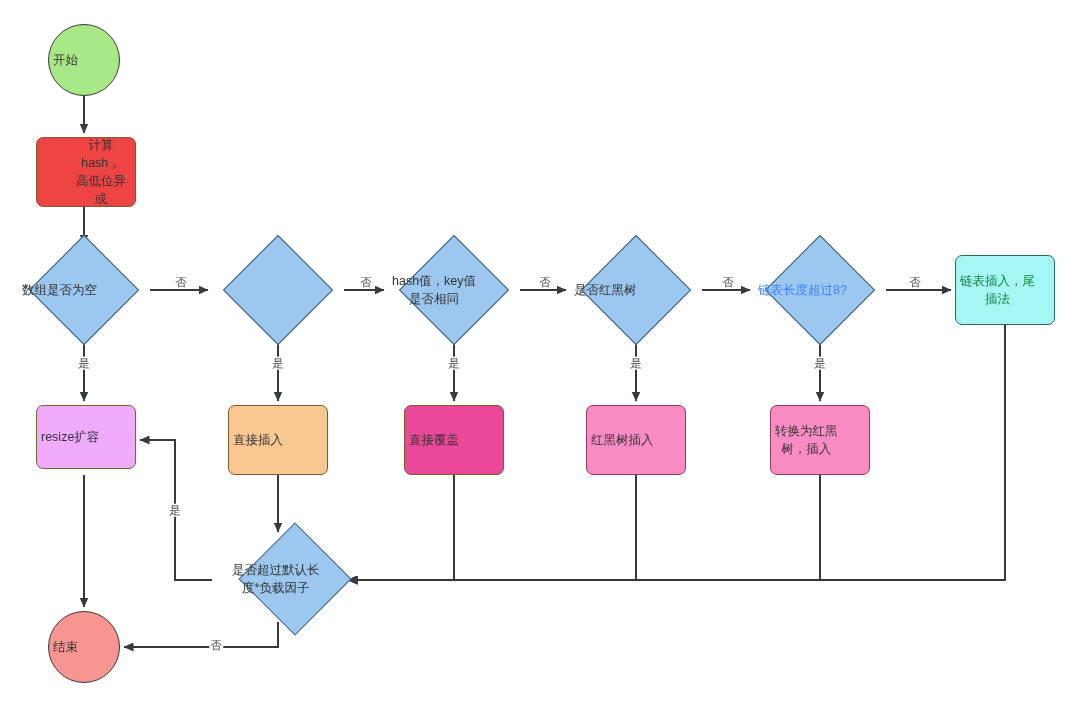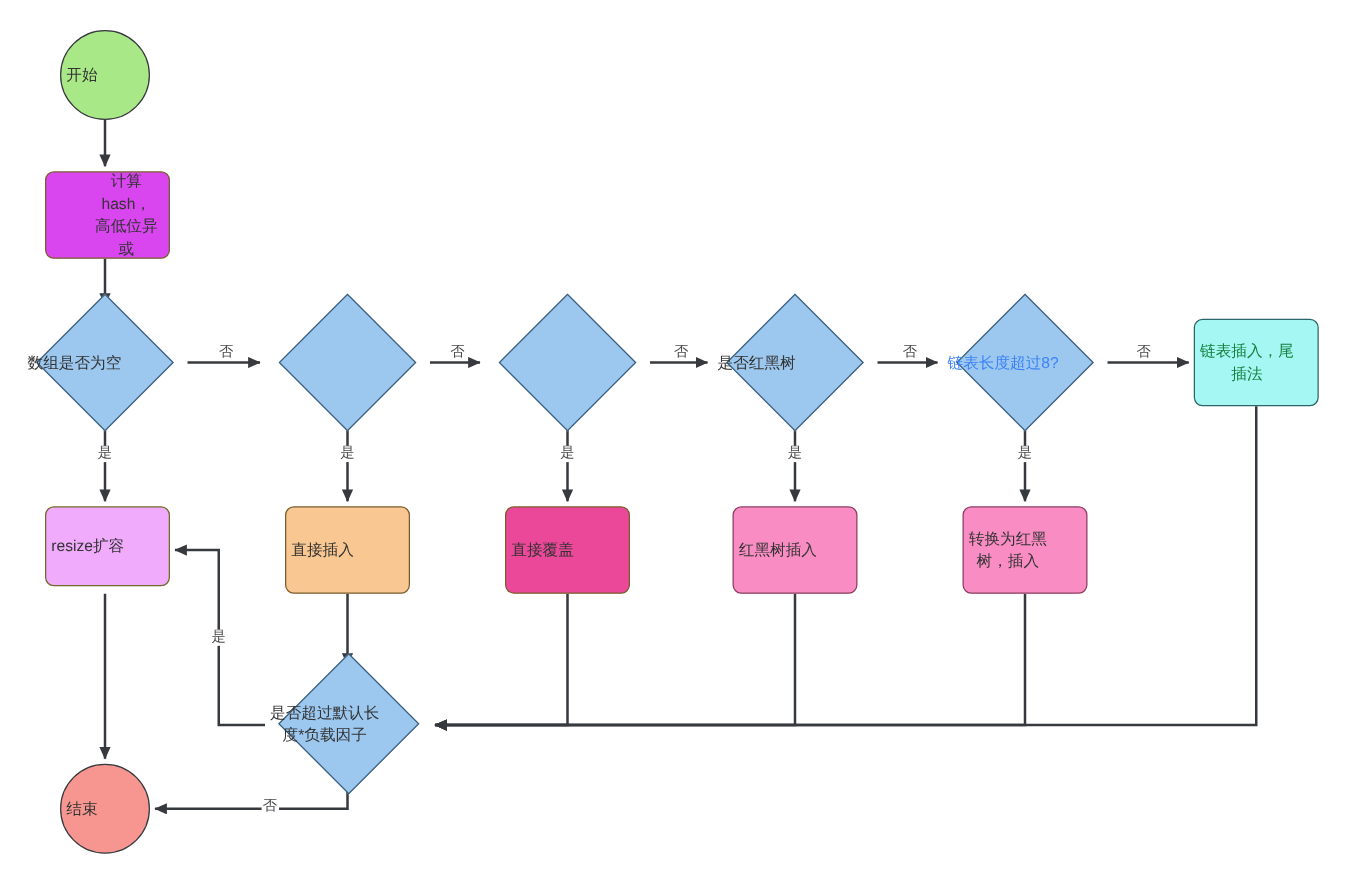--- a/index.html
+++ b/index.html
@@ -120,33 +120,35 @@
         <path d="M212,580 L175,580 L175,440 L140,440" stroke="#36393d" marker-end="url(#arrowhead)"></path>
         <path d="M278,622 L278,647 L124,647" stroke="#36393d" marker-end="url(#arrowhead)"></path>
         <path d="M84,475 L84,607" stroke="#36393d" marker-end="url(#arrowhead)"></path>
       </g>
   </svg>
 
   <div id="node-layer">
       <div class="node shape-circle tone-green" style="left: 48px; top: 24px; width: 72px; height: 72px; background: rgb(169, 232, 135); border-color: rgb(54, 57, 61);">
         <span class="label" style="color: rgb(51, 51, 51);">开始</span>
       </div>
-      <div class="node shape-rect tone-orange" style="left: 36px; top: 137px; width: 100px; height: 70px; background: #d946ef; border-color: rgb(122, 92, 46); padding-left: 30px;">
+      <div class="node shape-rect tone-orange" style="left: 36px; top: 137px; width: 100px; height: 70px; background: #ef4444; border-color: rgb(122, 92, 46); padding-left: 30px;">
         <span class="label" style="color: rgb(51, 51, 51);">计算hash，
 高低位异或</span>
       </div>
       <div class="node shape-diamond tone-blue" style="left: 18px; top: 248px; width: 132px; height: 84px;">
         <div class="dia-bg" style="width: 76px; height: 76px; background: rgb(156, 199, 239); border-color: rgb(59, 93, 120);"></div>
         <span class="label" style="color: rgb(51, 51, 51);">数组是否为空</span>
       </div>
       <div class="node shape-diamond tone-blue" style="left: 212px; top: 248px; width: 132px; height: 84px;">
         <div class="dia-bg" style="width: 76px; height: 76px; background: rgb(156, 199, 239); border-color: rgb(59, 93, 120);"></div>
       </div>
       <div class="node shape-diamond tone-blue" style="left: 388px; top: 248px; width: 132px; height: 84px;">
         <div class="dia-bg" style="width: 76px; height: 76px; background: rgb(156, 199, 239); border-color: rgb(59, 93, 120);"></div>
+        <span class="label" style="color: rgb(51, 51, 51);">hash值，key值
+是否相同</span>
       </div>
       <div class="node shape-diamond tone-blue" style="left: 570px; top: 248px; width: 132px; height: 84px;">
         <div class="dia-bg" style="width: 76px; height: 76px; background: rgb(156, 199, 239); border-color: rgb(59, 93, 120);"></div>
         <span class="label" style="color: rgb(51, 51, 51);">是否红黑树</span>
       </div>
       <div class="node shape-diamond tone-blue" style="left: 754px; top: 248px; width: 132px; height: 84px;">
         <div class="dia-bg" style="width: 76px; height: 76px; background: rgb(156, 199, 239); border-color: rgb(59, 93, 120);"></div>
         <span class="label" style="color: #3b82f6;">链表长度超过8?</span>
       </div>
       <div class="node shape-rect tone-cyan" style="left: 955px; top: 255px; width: 100px; height: 70px; background: rgb(165, 247, 243); border-color: rgb(44, 102, 104);">
@@ -162,21 +164,21 @@
       <div class="node shape-rect tone-orange" style="left: 404px; top: 405px; width: 100px; height: 70px; background: #ec4899; border-color: rgb(122, 92, 46);">
         <span class="label" style="color: rgb(51, 51, 51);">直接覆盖</span>
       </div>
       <div class="node shape-rect tone-pink" style="left: 586px; top: 405px; width: 100px; height: 70px; background: rgb(250, 140, 196); border-color: rgb(139, 61, 96);">
         <span class="label" style="color: rgb(51, 51, 51);">红黑树插入</span>
       </div>
       <div class="node shape-rect tone-pink" style="left: 770px; top: 405px; width: 100px; height: 70px; background: rgb(250, 140, 196); border-color: rgb(139, 61, 96);">
         <span class="label" style="color: rgb(51, 51, 51);">转换为红黑
 树，插入</span>
       </div>
-      <div class="node shape-diamond tone-blue" style="left: 212px; top: 536px; width: 134px; height: 86px;">
+      <div class="node shape-diamond tone-blue" style="left: 228px; top: 536px; width: 134px; height: 86px;">
         <div class="dia-bg" style="width: 78px; height: 78px; background: rgb(156, 199, 239); border-color: rgb(59, 93, 120);"></div>
         <span class="label" style="color: rgb(51, 51, 51);">是否超过默认长
 度*负载因子</span>
       </div>
       <div class="node shape-circle tone-red" style="left: 48px; top: 611px; width: 72px; height: 72px; background: rgb(247, 150, 144); border-color: rgb(54, 57, 61);">
         <span class="label" style="color: rgb(51, 51, 51);">结束</span>
       </div>
     </div>
   <div id="edge-label-layer">
       <div class="edge-label" style="left: 181px; top: 282px; color: rgb(74, 74, 74);">否</div>

